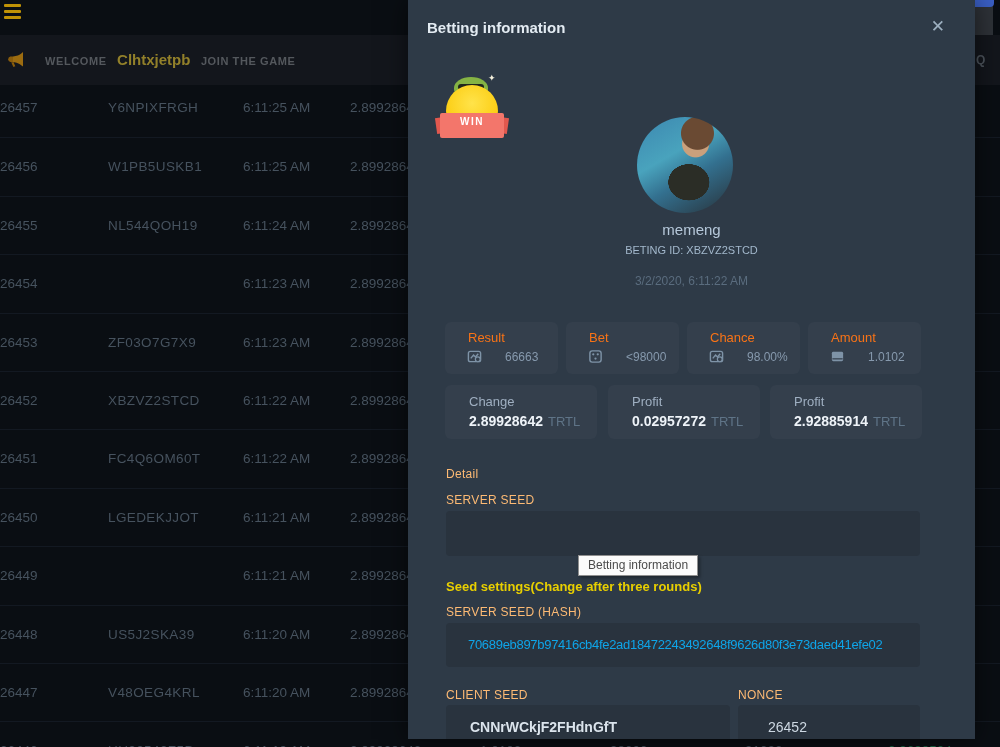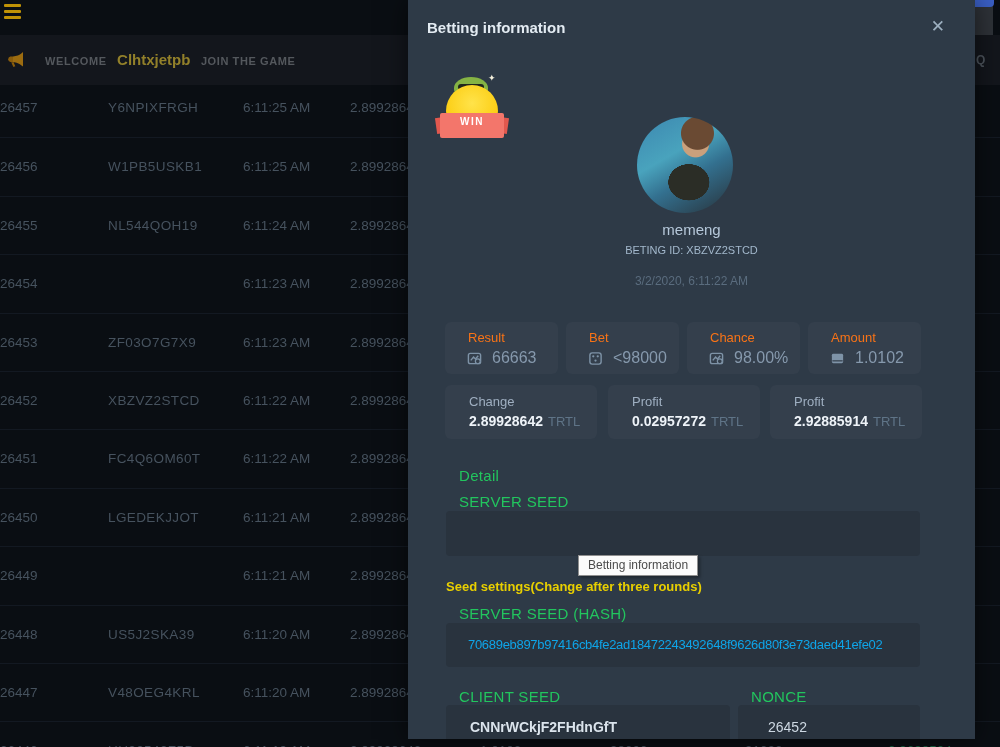--- a/index.html
+++ b/index.html
@@ -67,31 +67,31 @@
       radial-gradient(ellipse 34px 30px at 54% 68%, #2b2d26 0 60%, rgba(0,0,0,0) 61%),
       linear-gradient(150deg,#3c87b0 0%,#49a3bd 38%,#33708f 60%,#28323a 100%);}
 
   .p-name{position:absolute;left:0;top:221px;width:100%;text-align:center;font-size:15px;color:#b6c8da;}
   .p-bid{position:absolute;left:0;top:244px;width:100%;text-align:center;font-size:11px;color:#a3b8cc;}
   .p-date{position:absolute;left:0;top:274px;width:100%;text-align:center;font-size:12px;color:#5a6c7e;}
 
   .stat-box{position:absolute;top:322px;width:113px;height:52px;background:#343f4c;border-radius:6px;}
   .sb0{left:37px;} .sb1{left:158px;} .sb2{left:279px;} .sb3{left:400px;}
   .stat-box .lbl{position:absolute;left:23px;top:8px;font-size:13px;color:#f97316;}
-  .stat-box .vrow{position:absolute;left:22px;top:27px;display:flex;align-items:center;gap:10px;
-    font-size:16px;color:#8699ad;white-space:nowrap;}
+  .stat-box .vrow{position:absolute;left:22px;top:27px;display:flex;align-items:center;gap:23px;
+    font-size:12px;color:#8699ad;white-space:nowrap;}
   .stat-box svg{flex:0 0 auto;}
 
   .amt-box{position:absolute;top:385px;width:152px;height:54px;background:#343f4c;border-radius:6px;}
   .ab0{left:37px;} .ab1{left:200px;} .ab2{left:362px;}
   .amt-box .lbl{position:absolute;left:24px;top:9px;font-size:13px;color:#9fafc1;}
   .amt-box .val{position:absolute;left:24px;top:28px;font-size:14px;font-weight:bold;color:#eef3f8;white-space:nowrap;}
   .amt-box .cur{font-weight:normal;font-size:13px;color:#5f7487;margin-left:5px;}
 
-  .d-label{position:absolute;left:38px;font-size:15px;color:#22c55e;letter-spacing:.3px;margin-left:13px;}
+  .d-label{position:absolute;left:38px;font-size:12px;color:#fdba74;letter-spacing:.3px;}
   .lb-detail{top:467px;} .lb-sseed{top:493px;} .lb-hash{top:605px;}
   .lb-cseed{top:688px;} .lb-nonce{top:688px;left:330px;}
 
   .field{position:absolute;left:38px;width:474px;background:#29333e;border-radius:4px;}
   .f-seed{top:511px;height:45px;}
   .f-hash{top:623px;height:44px;line-height:44px;padding-left:22px;width:452px;
     font-size:13px;letter-spacing:-.3px;color:#0ea5e9;white-space:nowrap;}
   .f-client{top:705px;height:44px;width:260px;line-height:44px;padding-left:24px;
     font-size:14px;font-weight:bold;color:#dbe4ec;}
   .f-nonce{top:705px;height:44px;left:330px;width:152px;line-height:44px;padding-left:30px;

